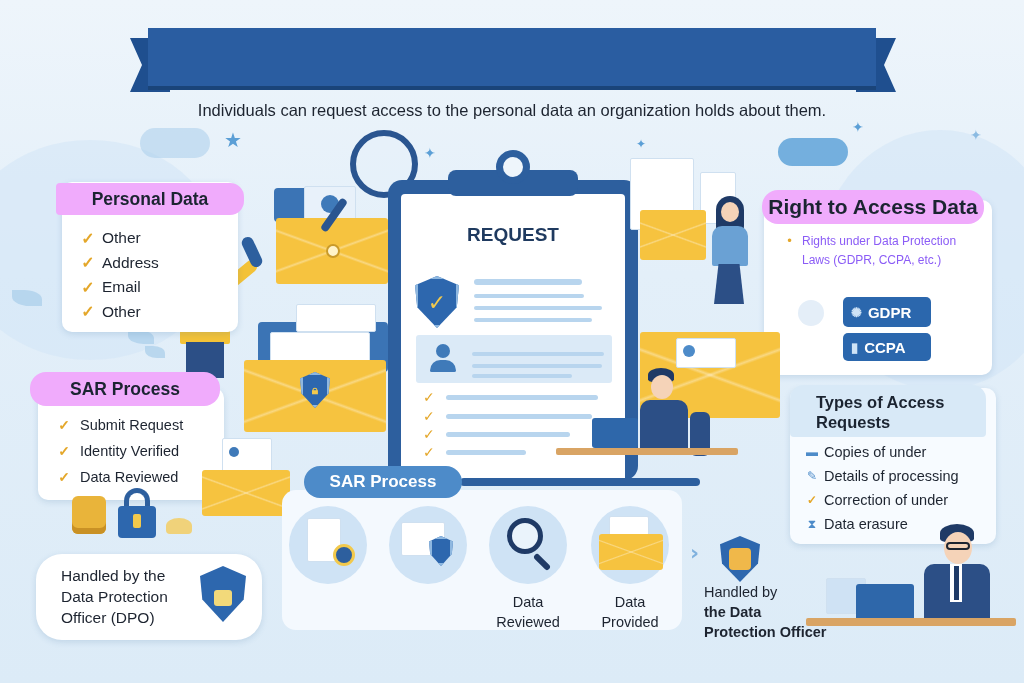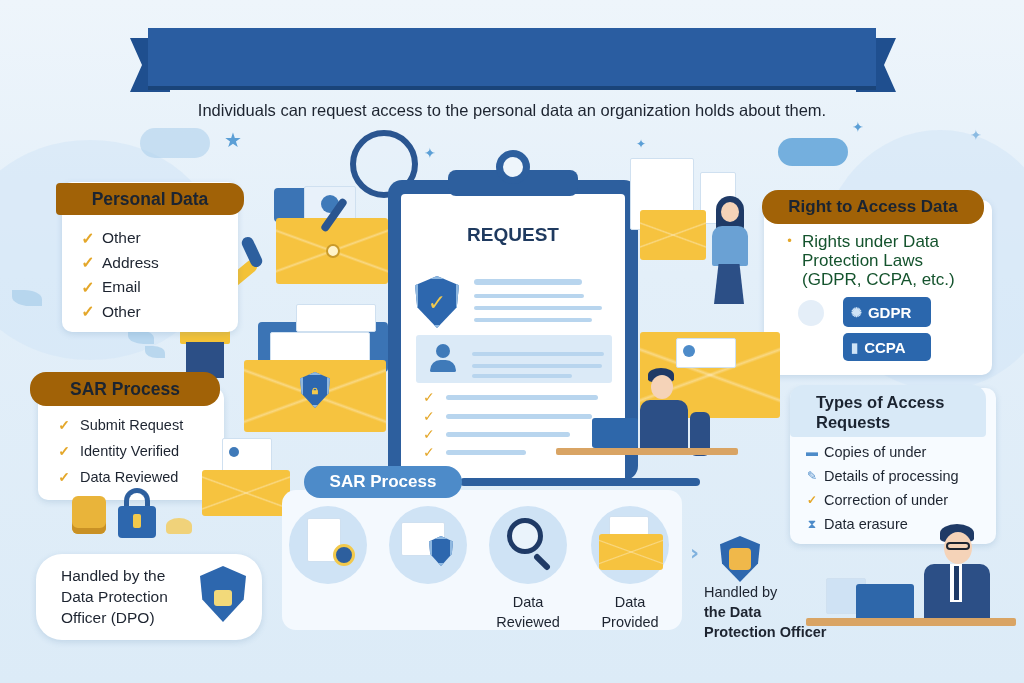--- a/index.html
+++ b/index.html
@@ -37,21 +37,21 @@
     text-align: center; font-size: 16.5px; line-height: 24px; color: #1d2430;
     font-family: "Liberation Sans", sans-serif;
   }
 
   
   .card {
     position: absolute; background: #ffffff; border-radius: 10px;
     box-shadow: 0 2px 6px rgba(60,110,160,.18);
   }
   .ribbon {
-    position: absolute; background: #a16207;
+    position: absolute; background: #f0abfc;
     font-weight: bold; color: #1b2431;
     display: flex; align-items: center; justify-content: center;
     font-family: "Liberation Sans", sans-serif;
     border-radius: 4px 14px 14px 4px;
   }
   .check-list { list-style: none; }
   .check-list li { display: flex; align-items: center; font-family: "Liberation Sans", sans-serif; color: #1d2430; }
   .check { color: #e4a72a; font-weight: bold; display: inline-block; text-align: center; }
 
   
@@ -67,22 +67,22 @@
   .sar-list { position: absolute; left: 54px; top: 412px; }
   .sar-list li { font-size: 14.5px; height: 26px; }
   .sar-list .check { width: 20px; font-size: 14px; margin-right: 6px; }
 
   
   .dpo-card { left: 36px; top: 554px; width: 226px; height: 86px; border-radius: 26px; }
   .dpo-text { position: absolute; left: 61px; top: 565px; font-size: 15.5px; line-height: 21px; font-family: "Liberation Sans", sans-serif; color: #1d2430; }
 
   
   .rta-card { left: 764px; top: 200px; width: 228px; height: 175px; }
-  .rta-ribbon { left: 762px; top: 190px; width: 222px; height: 34px; font-size: 17px; border-radius: 16px; }
-  .rta-text { position: absolute; left: 802px; top: 232px; font-size: 17px; line-height: 19px; font-family: "Liberation Sans", sans-serif; color: #14532d; width: 180px; }
+  .rta-ribbon { left: 762px; top: 190px; width: 222px; height: 34px; font-size: 21px; border-radius: 16px; }
+  .rta-text { position: absolute; left: 802px; top: 232px; font-size: 12px; line-height: 19px; font-family: "Liberation Sans", sans-serif; color: #8b5cf6; width: 180px; }
   .rta-bullet { position: absolute; left: 786px; top: 234px; color: #e4a72a; font-size: 12px; }
   .law-badge {
     position: absolute; background: #2b67ad; color: #fff; font-weight: bold;
     border-radius: 5px; display: flex; align-items: center; gap: 6px;
     font-size: 15px; font-family: "Liberation Sans", sans-serif; padding-left: 8px;
   }
   .law-gdpr { left: 843px; top: 297px; width: 88px; height: 30px; }
   .law-ccpa { left: 843px; top: 333px; width: 88px; height: 28px; }
   .law-icon { color: #cfe3f6; font-size: 13px; }
 

